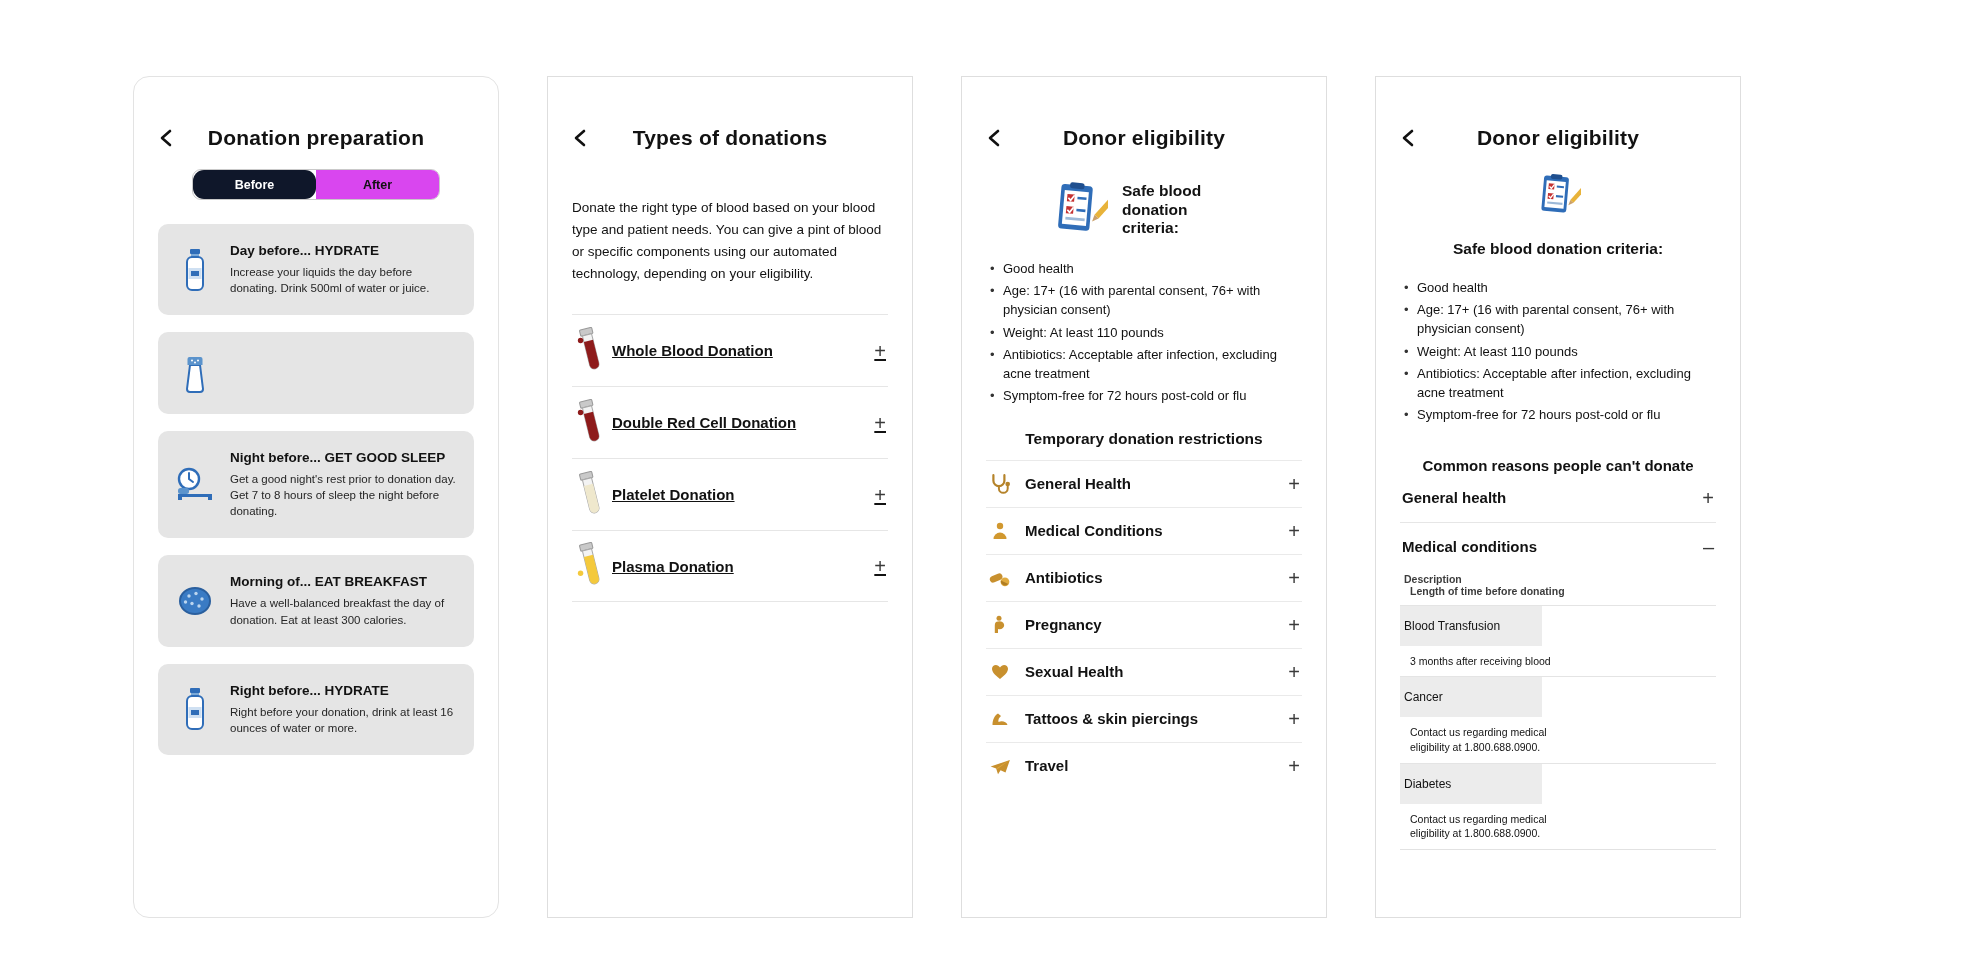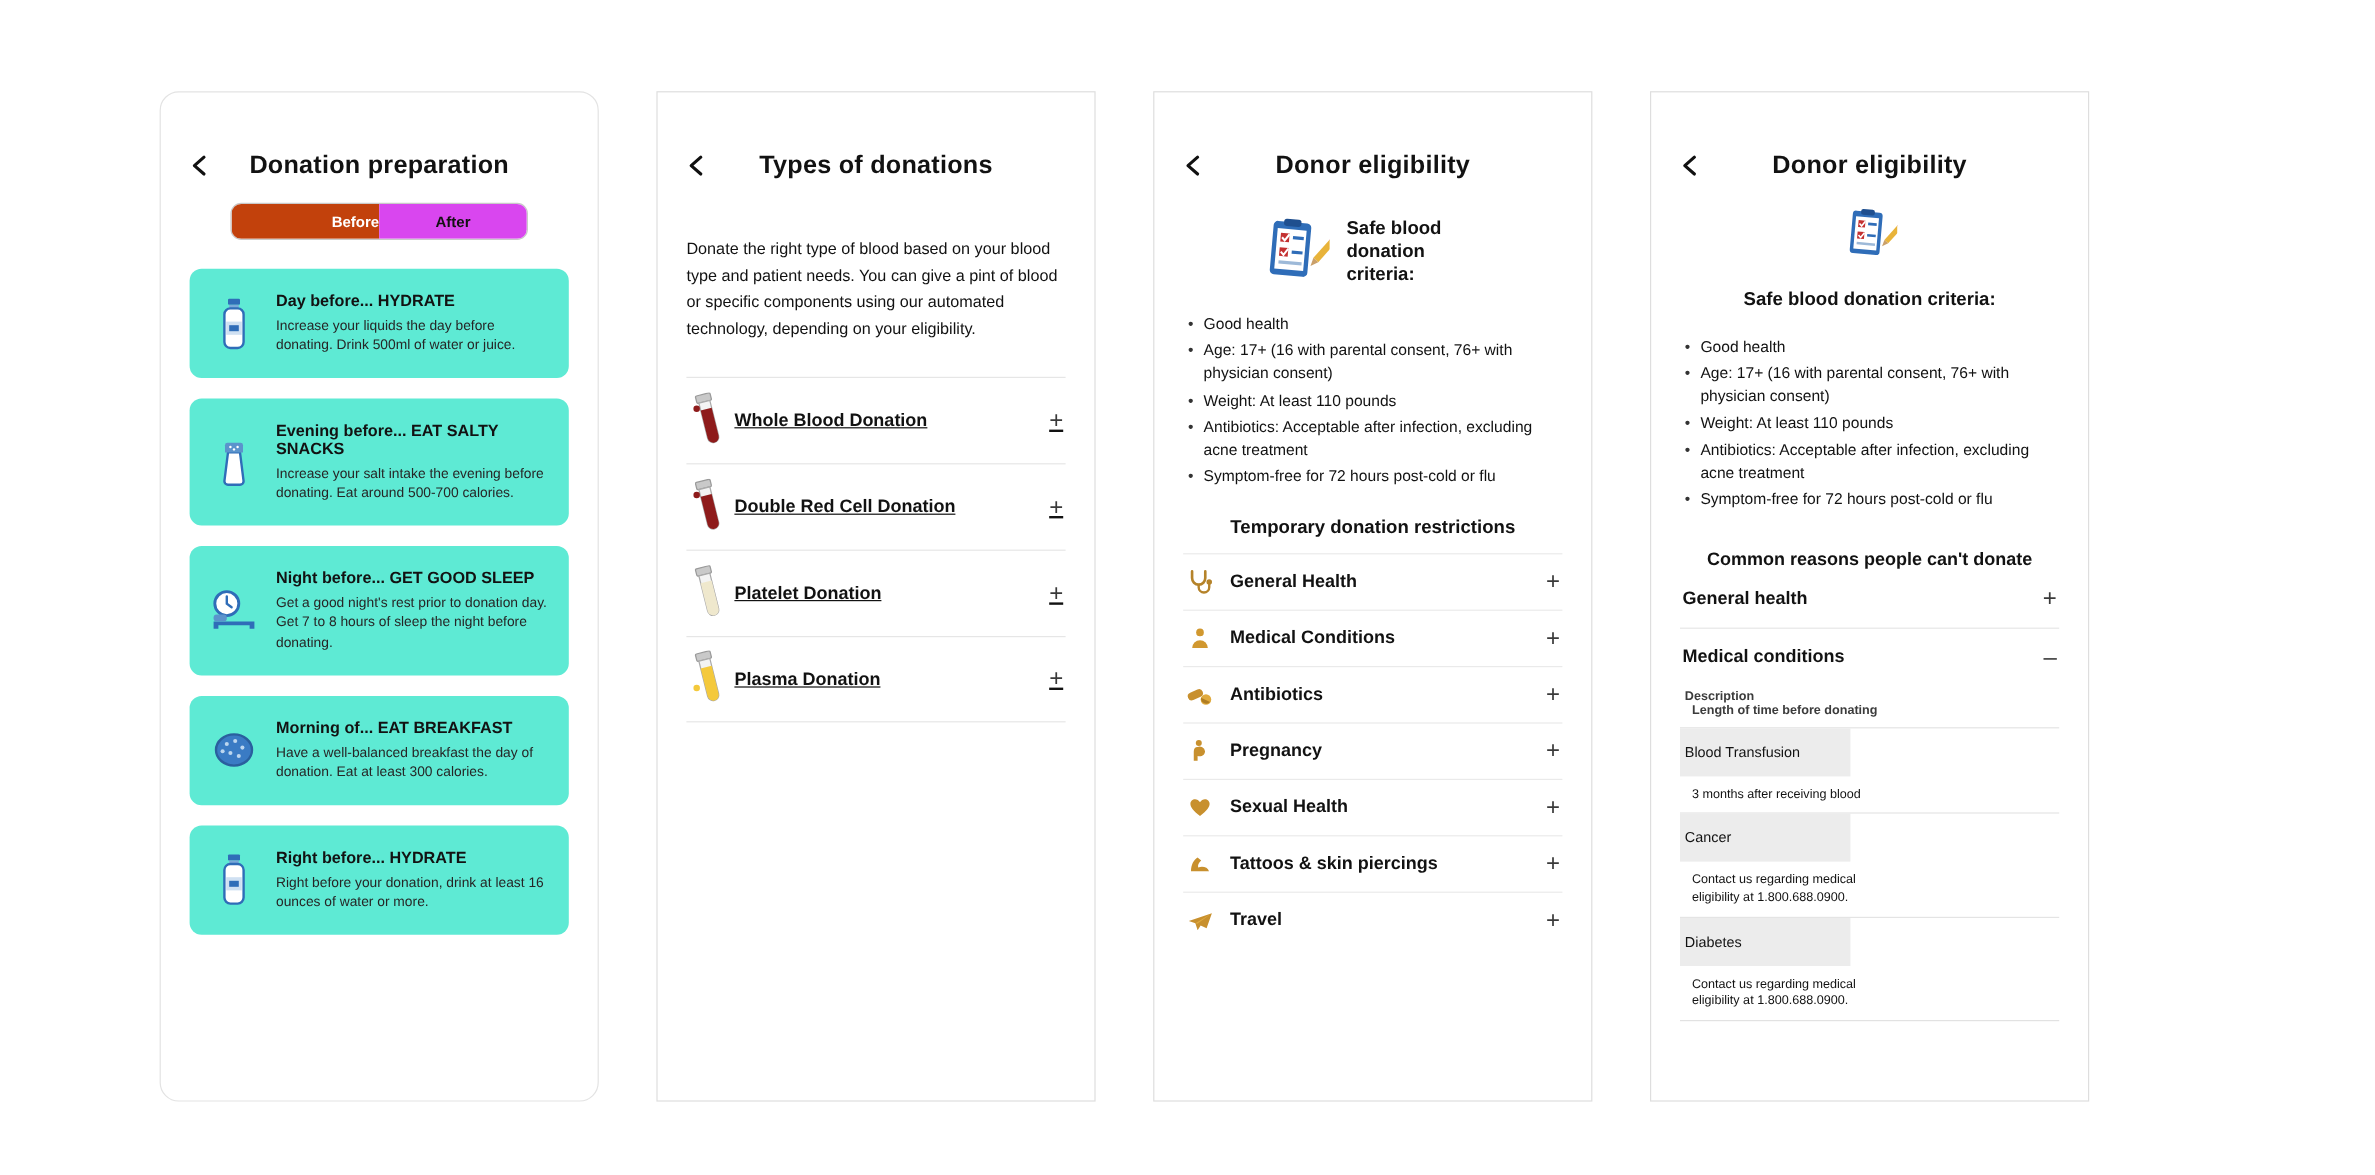--- a/index.html
+++ b/index.html
@@ -8,24 +8,24 @@
   .phone { width:366px; height:842px; border:1px solid #dedede; background:#fff; padding:0 24px; position:relative; flex:none; }
   .phone--rounded { border-radius:16px; border-color:#e3e3e3; }
 
   .screen-header { position:relative; display:flex; justify-content:center; align-items:center; margin-top:46px; height:30px; }
   .back-btn { position:absolute; left:-4px; top:50%; transform:translateY(-50%); background:none; border:none; cursor:pointer; padding:4px; line-height:0; }
   .screen-title { font-size:21px; font-weight:700; letter-spacing:.2px; }
 
   
   .segmented { width:248px; margin:16px auto 0; display:flex; border:1px solid #c9c9c9; border-radius:9px; overflow:hidden; height:31px; background:#fff; }
   .seg { flex:1; border:none; background:#d946ef; font-family:inherit; font-size:12.5px; font-weight:600; color:#111; cursor:pointer; }
-  .seg--active { background:#c2410c; color:#fff; border-radius:0;text-align:right; }
+  .seg--active { background:#0f172a; color:#fff; border-radius:11px; }
 
   .cards { margin-top:24px; }
-  .prep-card { display:flex; gap:12px; background:#5eead4; border-radius:10px; padding:19px 14px; margin-bottom:17px; align-items:center; }
+  .prep-card { display:flex; gap:12px; background:#e5e5e5; border-radius:10px; padding:19px 14px; margin-bottom:17px; align-items:center; }
   .prep-icon { width:46px; flex:none; display:flex; justify-content:center; align-items:center; }
   .prep-title { font-size:13.5px; font-weight:700; margin-bottom:6px; }
   .prep-desc { font-size:11.5px; line-height:1.4; color:#262626; }
 
   
   .intro { margin-top:44px; font-size:13.5px; line-height:1.62; }
   .donation-list { margin-top:30px; }
   .donation-row { display:flex; align-items:center; gap:4px; padding:11px 2px; border-top:1px solid #e6e6e6; min-height:72px;text-decoration:underline; }
   .donation-row:last-child { border-bottom:1px solid #e6e6e6; }
   .donation-label { font-size:15px; font-weight:700; }
@@ -104,24 +104,20 @@
 
       <div class="prep-card">
         <div class="prep-icon">
           <svg width="30" height="44" viewBox="0 0 30 44">
               <path d="M10 14 h10 l3 24 a3 3 0 0 1 -3 3 h-10 a3 3 0 0 1 -3 -3 z" fill="#fff" stroke="#2f6db8" stroke-width="2"></path>
               <path d="M9.5 6 h11 a2 2 0 0 1 2 2 v6 h-15 v-6 a2 2 0 0 1 2 -2z" fill="#5b93cc"></path>
               <circle cx="12" cy="9.5" r="1" fill="#fff"></circle>
               <circle cx="18" cy="9.5" r="1" fill="#fff"></circle>
               <circle cx="15" cy="11.5" r="1" fill="#fff"></circle>
             </svg>
-        </div>
-        <div class="prep-body">
-          <div class="prep-title">Evening before... EAT SALTY SNACKS</div>
-          <div class="prep-desc">Increase your salt intake the evening before donating. Eat around 500-700 calories.</div>
         </div>
       </div>
 
       <div class="prep-card">
         <div class="prep-icon">
           <svg width="40" height="40" viewBox="0 0 40 40">
               <circle cx="14" cy="14" r="10" fill="#fff" stroke="#2f6db8" stroke-width="2.4"></circle>
               <path d="M14 8 v6 l4 3" stroke="#2f6db8" stroke-width="2" fill="none" stroke-linecap="round"></path>
               <path d="M3 29 h34 v6 h-4 v-3 h-26 v3 h-4 z" fill="#2f6db8"></path>
               <rect x="3" y="23" width="11" height="6" rx="2.5" fill="#5b93cc"></rect>

